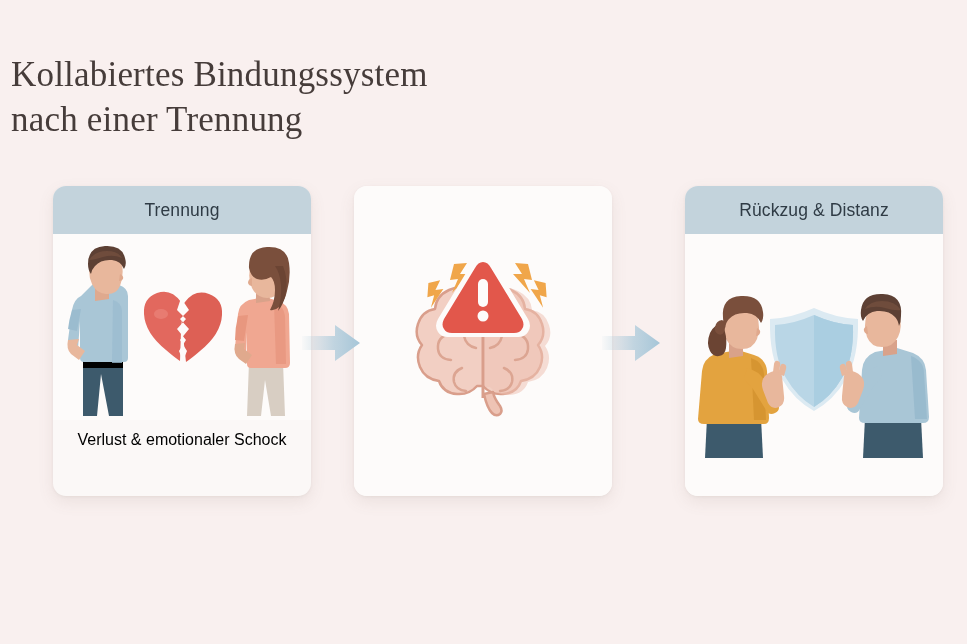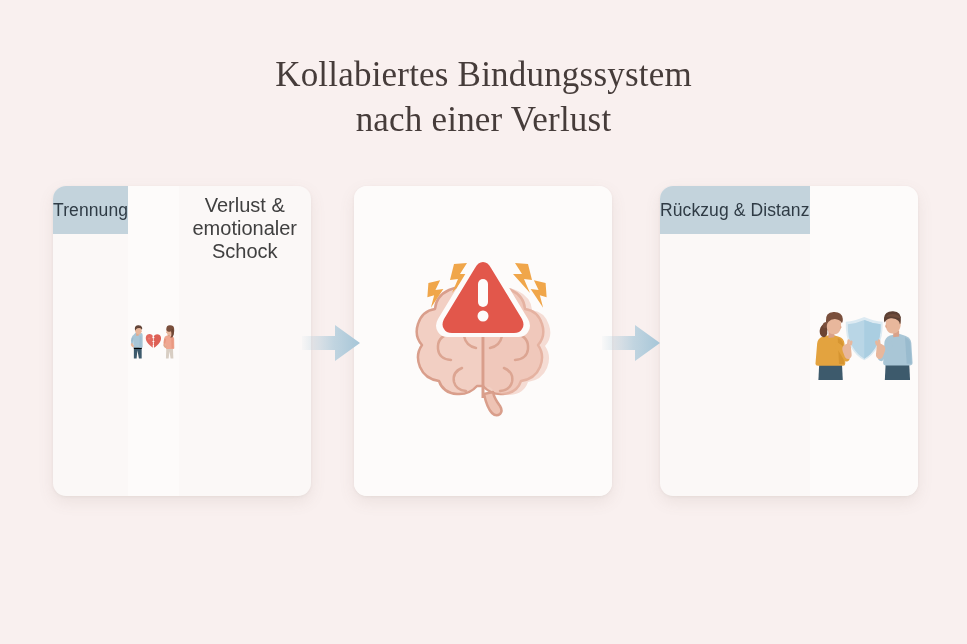--- a/index.html
+++ b/index.html
@@ -15,21 +15,22 @@
     font-family: "Liberation Sans", sans-serif;
     position: relative;
   }
 
   
   .title-block {
     position: absolute;
     top: 52px;
     left: 0;
     width: 967px;
-    text-align: center;
+    text-align: left;
+    padding-left: 11px;
   }
   .title-line {
     font-family: "Liberation Serif", serif;
     font-size: 35px;
     line-height: 45px;
     color: #463c3a;
     letter-spacing: 0.2px;
     white-space: nowrap;
   }
 
@@ -46,24 +47,25 @@
     position: absolute;
     top: 0;
     width: 258px;
     height: 310px;
     background: #fbf8f7;
     border-radius: 13px;
     box-shadow: 0 6px 16px rgba(120, 95, 90, 0.10),
                 0 1px 3px rgba(120, 95, 90, 0.07);
     overflow: hidden;
     display: flex;
+    flex-direction: column;
   }
   .card-1 { left: 53px; }
   .card-2 { left: 354px; }
-  .card-3 { left: 660px; }
+  .card-3 { left: 685px; }
 
   .card-header {
     height: 48px;
     flex: 0 0 48px;
     background: #c3d3dc;
     display: flex;
     align-items: center;
     justify-content: center;
   }
   .card-header-text {
@@ -82,44 +84,44 @@
 
   .card-caption {
     flex: 0 0 76px;
     display: flex;
     align-items: flex-start;
     justify-content: center;
     padding: 8px 14px 0;
     text-align: center;
   }
   .card-caption-text {
-    font-size: 20px;
+    font-size: 16px;
     line-height: 23px;
-    color: #404040;
+    color: #000000;
   }
 
   
   .arrow {
     position: absolute;
     top: 136px;
     width: 58px;
     height: 42px;
   }
   .arrow-1 { left: 302px; }
   .arrow-2 { left: 602px; }
 
   
   .art-svg { position: absolute; inset: 0; width: 100%; height: 100%; }
 </style>
 </head>
 <body>
 
 <div class="title-block">
   <div class="title-line">Kollabiertes Bindungssystem</div>
-  <div class="title-line">nach einer Verlust</div>
+  <div class="title-line">nach einer Trennung</div>
 </div>
 
 <div class="flow">
 
   <div class="card card-1">
     <div class="card-header">
       <span class="card-header-text">Trennung</span>
     </div>
     <div class="card-art">
       <svg class="art-svg" viewBox="0 0 258 186" preserveAspectRatio="xMidYMid meet">

